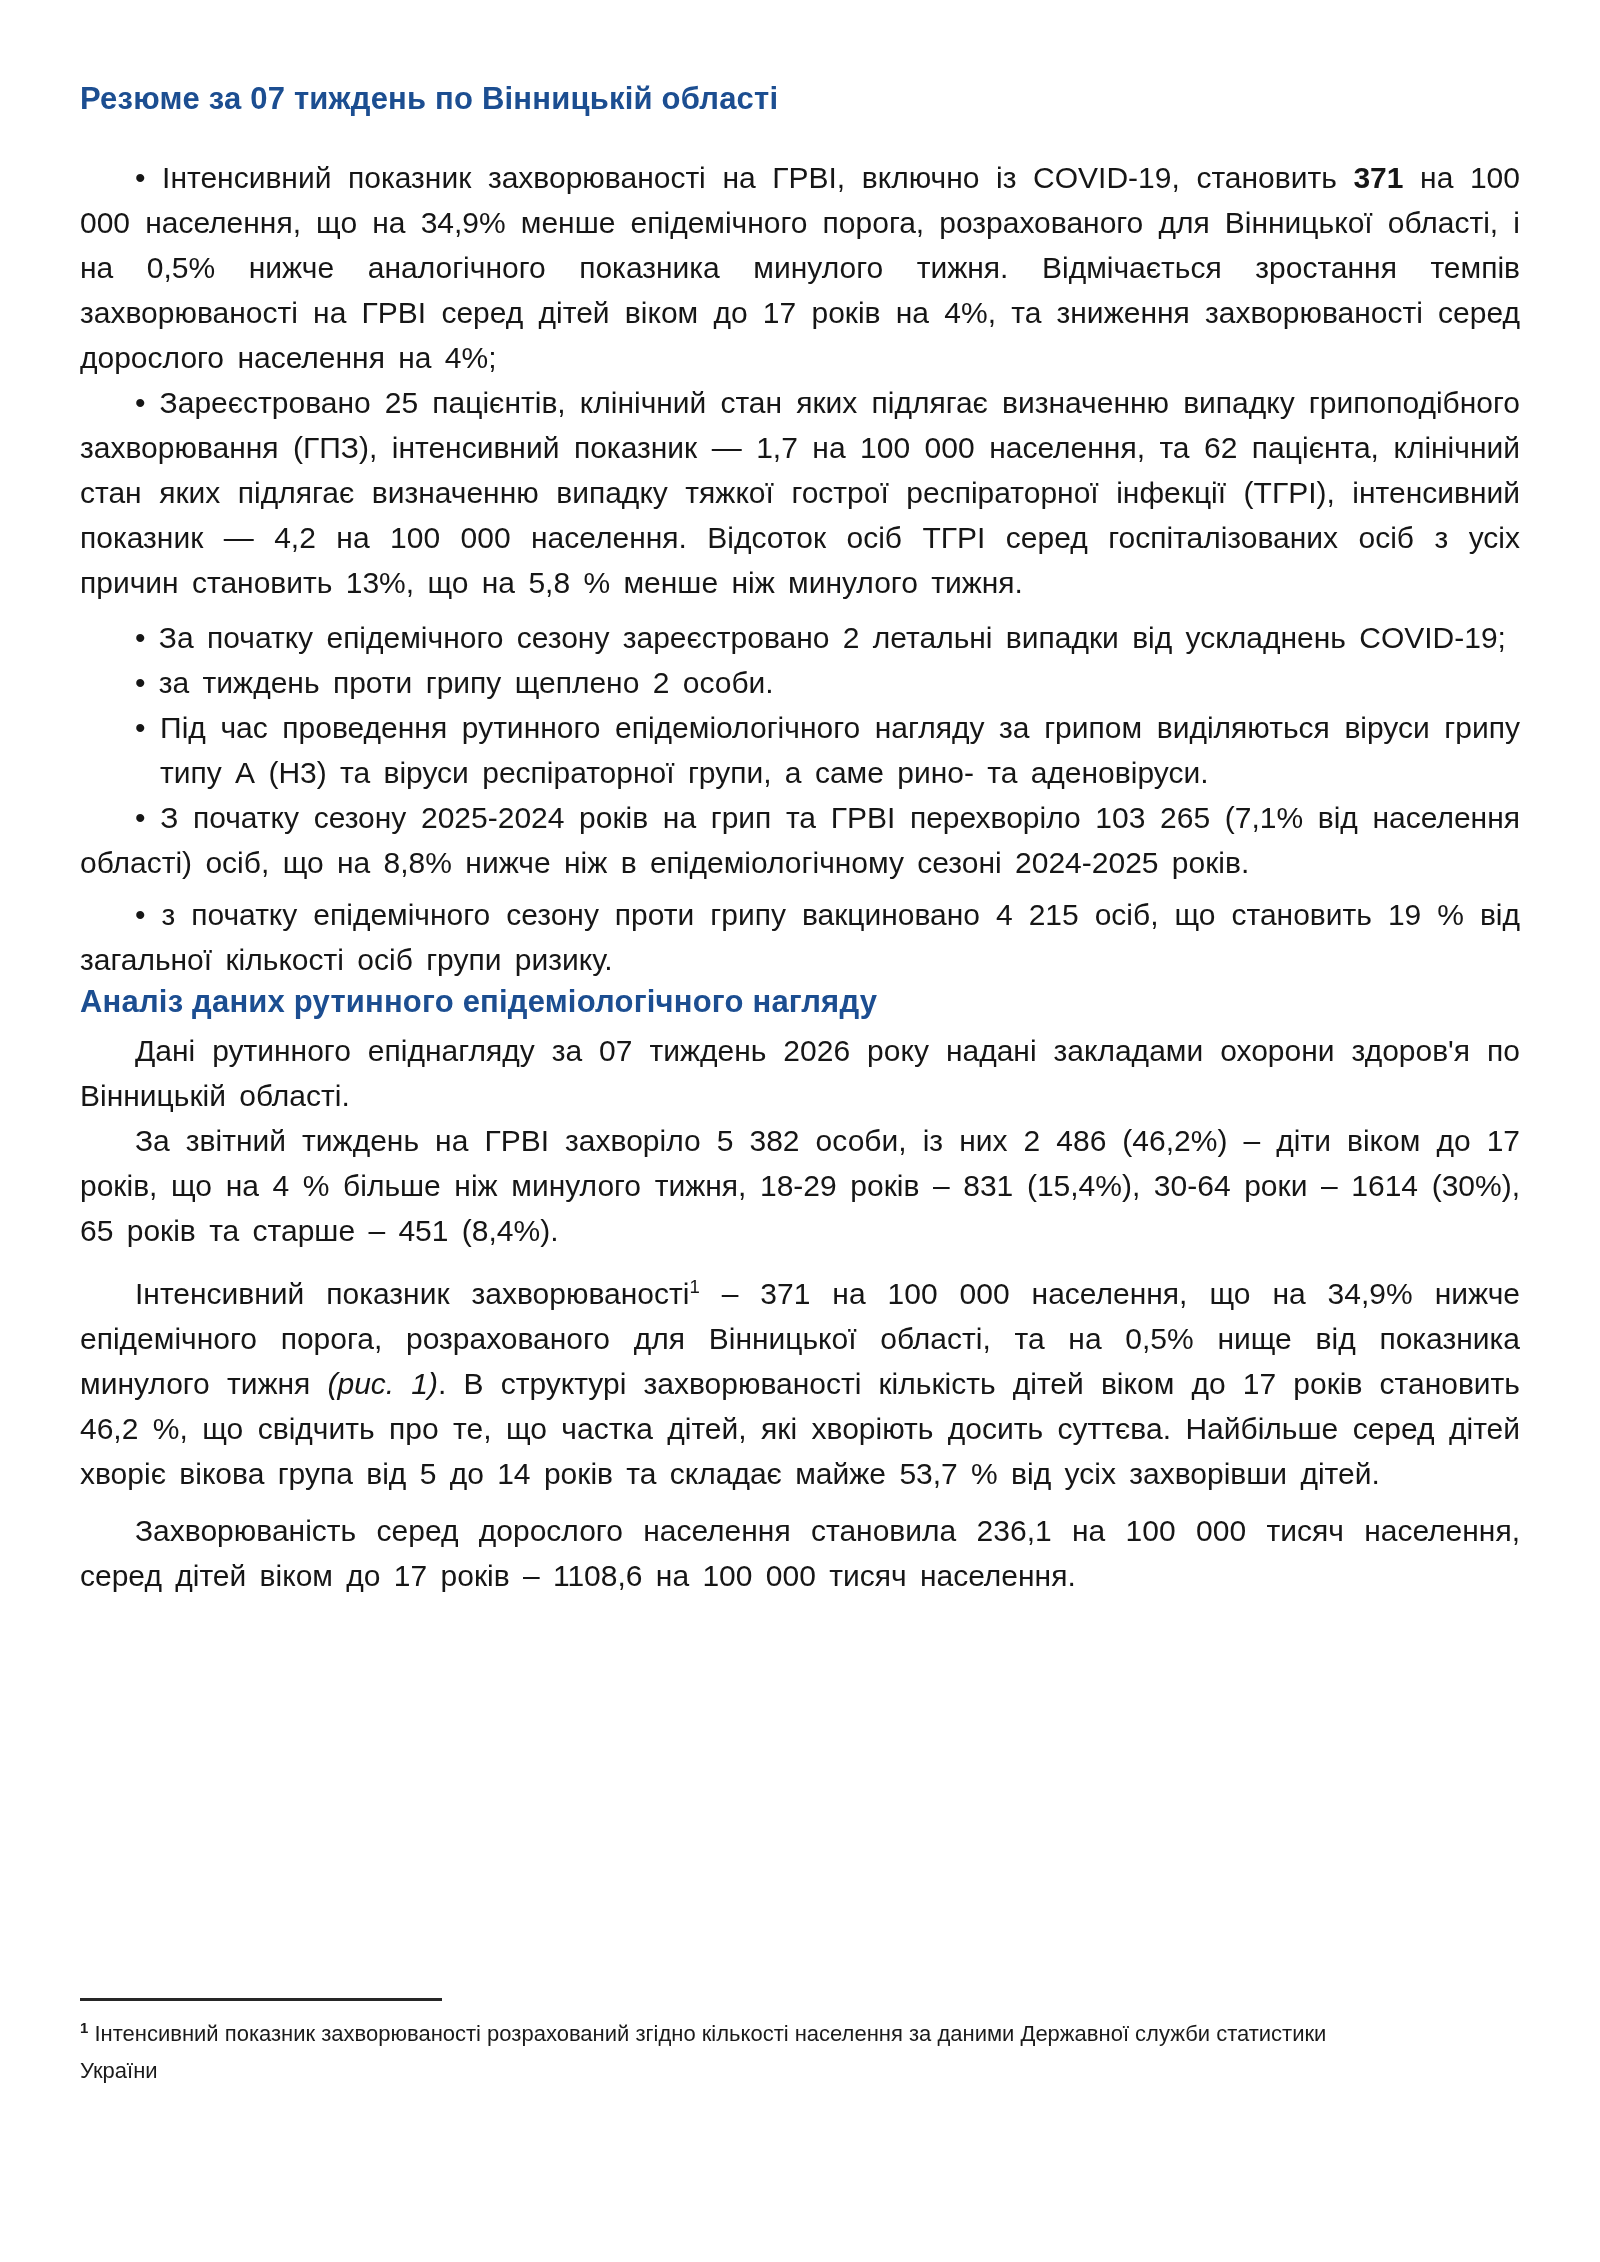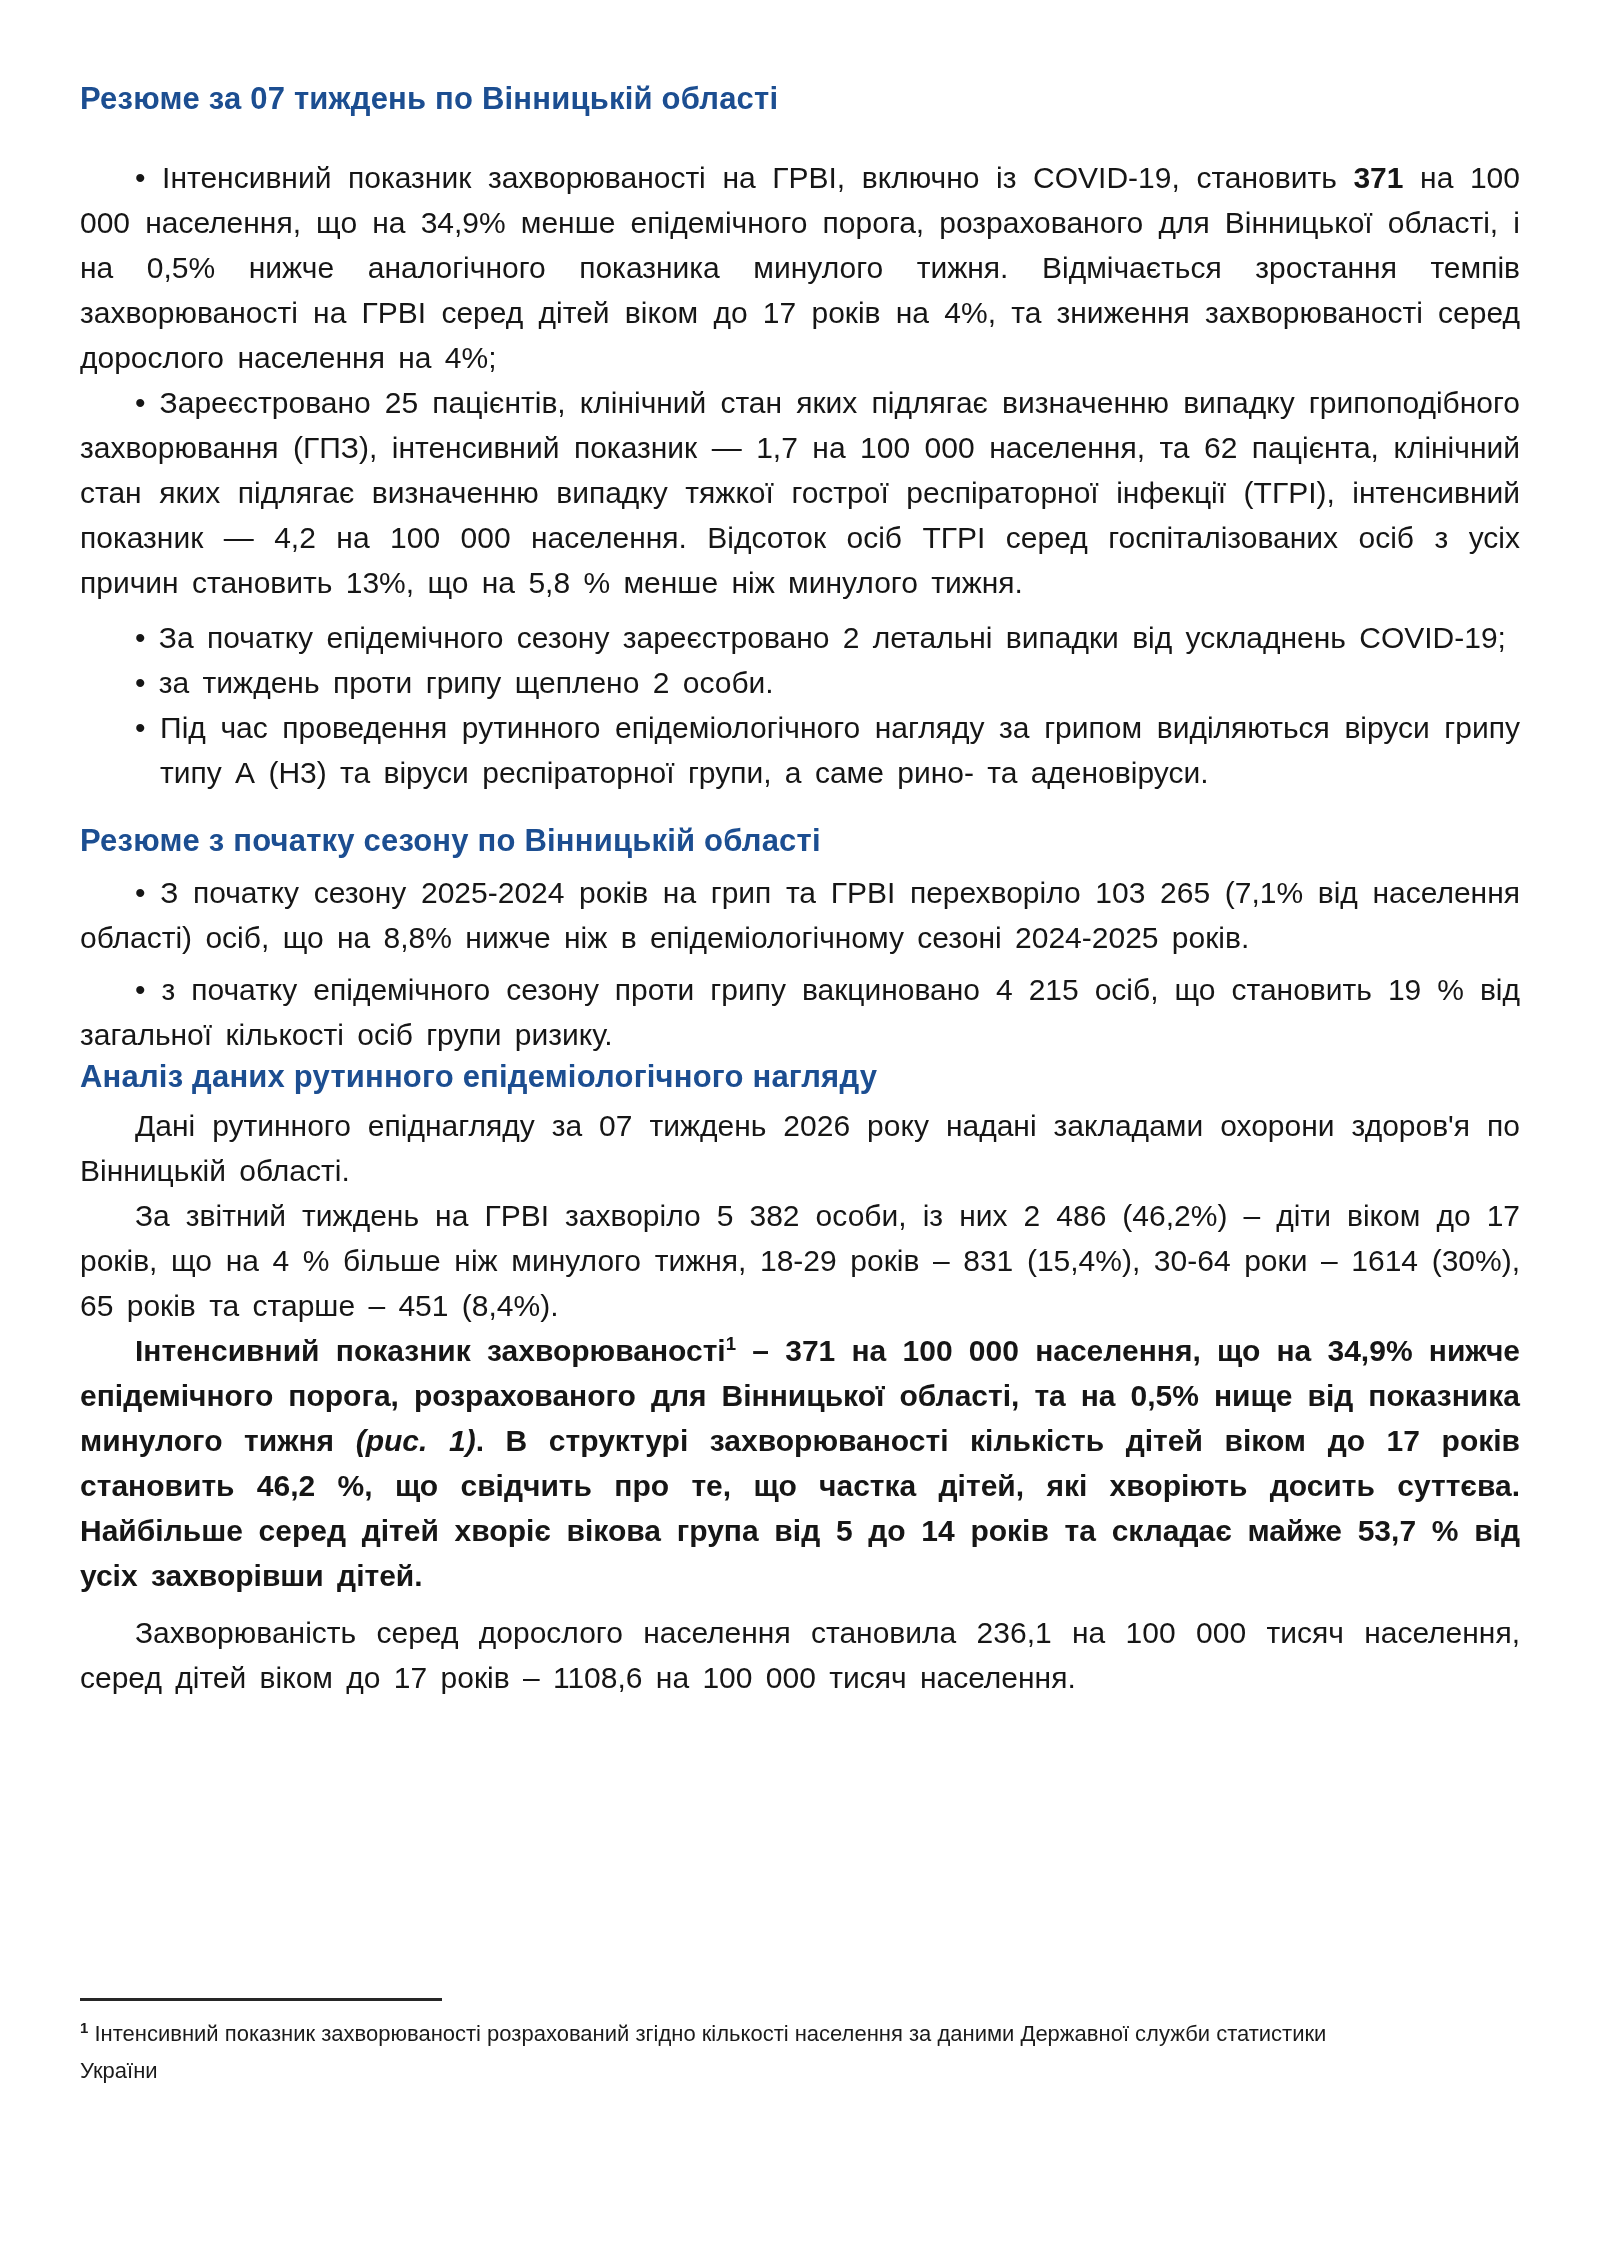--- a/index.html
+++ b/index.html
@@ -40,21 +40,21 @@
     margin:0;
     font-size:30px;
     line-height:45px;
     text-align:justify;
     text-indent:55px;
     word-spacing:5px;
   }
   .doc-para sup{font-size:0.62em;line-height:0;}
   .gap10{margin-top:10px;}
   .gap7{margin-top:7px;}
-  .gap5{margin-top:0;font-weight:bold;}
+  .gap5{margin-top:18px;}
   .gap8{margin-top:12px;}
   .hang{
     padding-left:80px;
     text-indent:-25px;
   }
   .footnote{
     position:absolute;
     top:1998px;
     left:80px;
     width:1340px;
@@ -79,21 +79,20 @@
 <body>
 
 <div class="page">
   <div class="content" id="doc">
       <h2 class="doc-heading h-first">Резюме за 07 тиждень по Вінницькій області</h2>
       <p class="doc-para"><span>• Інтенсивний показник захворюваності на ГРВІ, включно із COVID-19, становить </span><span style="font-weight: 700;">371</span><span> на 100 000 населення, що на 34,9% менше епідемічного порога, розрахованого для Вінницької області, і на 0,5% нижче аналогічного показника минулого тижня. Відмічається зростання темпів захворюваності на ГРВІ серед дітей віком до 17 років на 4%,  та зниження захворюваності серед дорослого населення на 4%;</span></p>
       <p class="doc-para"><span>• Зареєстровано 25 пацієнтів, клінічний стан яких підлягає визначенню випадку грипоподібного захворювання (ГПЗ), інтенсивний показник — 1,7 на 100 000 населення, та 62 пацієнта, клінічний стан яких підлягає визначенню випадку тяжкої гострої респіраторної інфекції (ТГРІ),  інтенсивний показник — 4,2 на 100 000 населення. Відсоток  осіб ТГРІ серед госпіталізованих осіб з  усіх причин становить 13%, що на 5,8 % менше ніж минулого тижня.</span></p>
       <p class="doc-para gap10"><span>• За початку епідемічного сезону зареєстровано 2  летальні випадки від ускладнень COVID-19;</span></p>
       <p class="doc-para"><span>• за тиждень проти грипу щеплено 2 особи.</span></p>
       <p class="doc-para hang"><span>• Під час проведення рутинного епідеміологічного нагляду за грипом виділяються віруси грипу типу А (Н3) та віруси респіраторної групи, а саме рино- та аденовіруси.</span></p>
-      <h2 class="doc-heading h-season">Резюме з початку сезону по Вінницькій області</h2>
       <p class="doc-para"><span>• З початку сезону 2025-2024 років на грип та ГРВІ перехворіло  103 265 (7,1% від населення області) осіб, що на 8,8% нижче ніж в епідеміологічному сезоні 2024-2025 років.</span></p>
       <p class="doc-para gap7"><span>• з початку епідемічного сезону проти грипу вакциновано 4 215 осіб, що становить 19 % від загальної кількості осіб групи ризику.</span></p>
       <h2 class="doc-heading h-analysis">Аналіз даних рутинного епідеміологічного нагляду</h2>
       <p class="doc-para"><span>Дані рутинного епіднагляду за 07 тиждень 2026 року надані закладами охорони здоров'я по Вінницькій області.</span></p>
       <p class="doc-para"><span>За звітний тиждень на ГРВІ захворіло 5 382 особи, із них 2 486 (46,2%) – діти віком до 17 років, що на 4 % більше ніж минулого тижня, 18-29 років – 831 (15,4%), 30-64 роки – 1614 (30%), 65 років та старше – 451 (8,4%).</span></p>
       <p class="doc-para gap5"><span>Інтенсивний показник захворюваності</span><sup>1</sup><span> – 371 на 100 000 населення, що на 34,9% нижче епідемічного порога, розрахованого для Вінницької області, та на 0,5% нище від показника минулого тижня </span><span style="font-style: italic;">(рис. 1)</span><span>. В структурі захворюваності кількість дітей віком до 17 років становить 46,2 %, що свідчить про те, що частка дітей, які хворіють досить суттєва. Найбільше серед дітей хворіє вікова група від 5 до 14 років та складає майже 53,7 % від усіх захворівши дітей.</span></p>
       <p class="doc-para gap8"><span>Захворюваність серед дорослого населення становила 236,1 на 100 000 тисяч населення, серед дітей віком до 17 років – 1108,6 на 100 000 тисяч населення.</span></p>
     </div>
 
   <div class="footnote">

